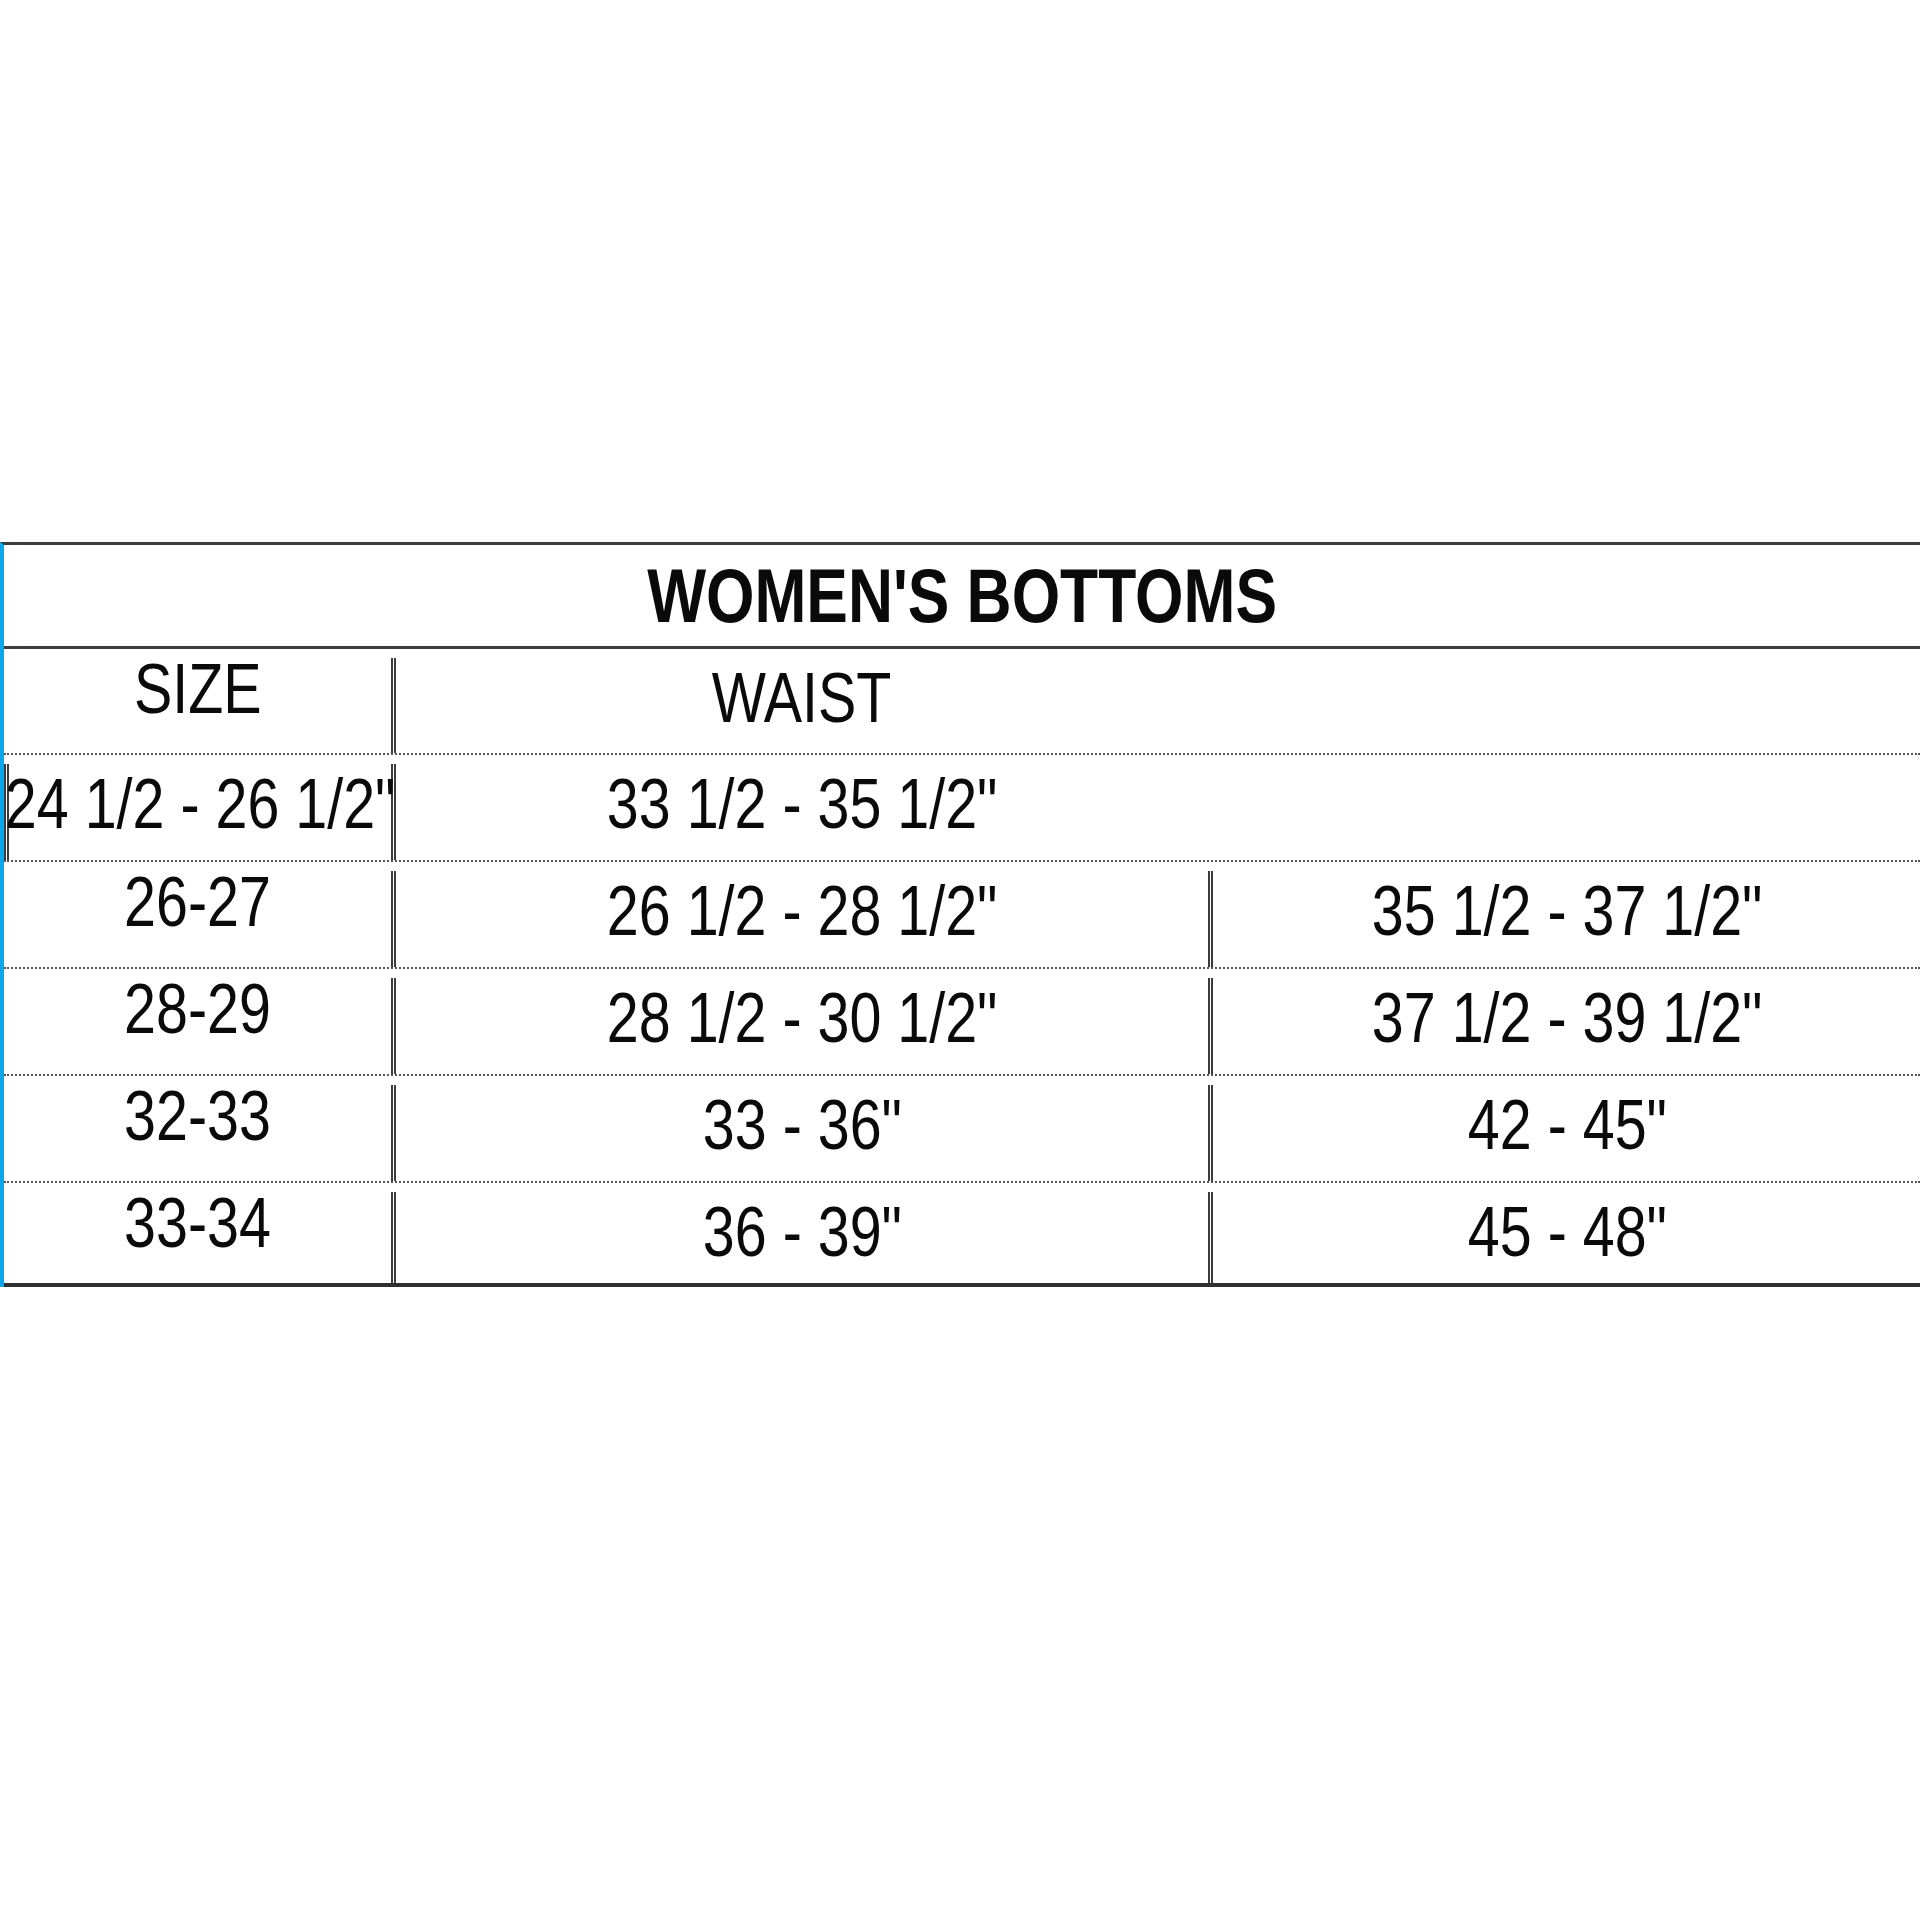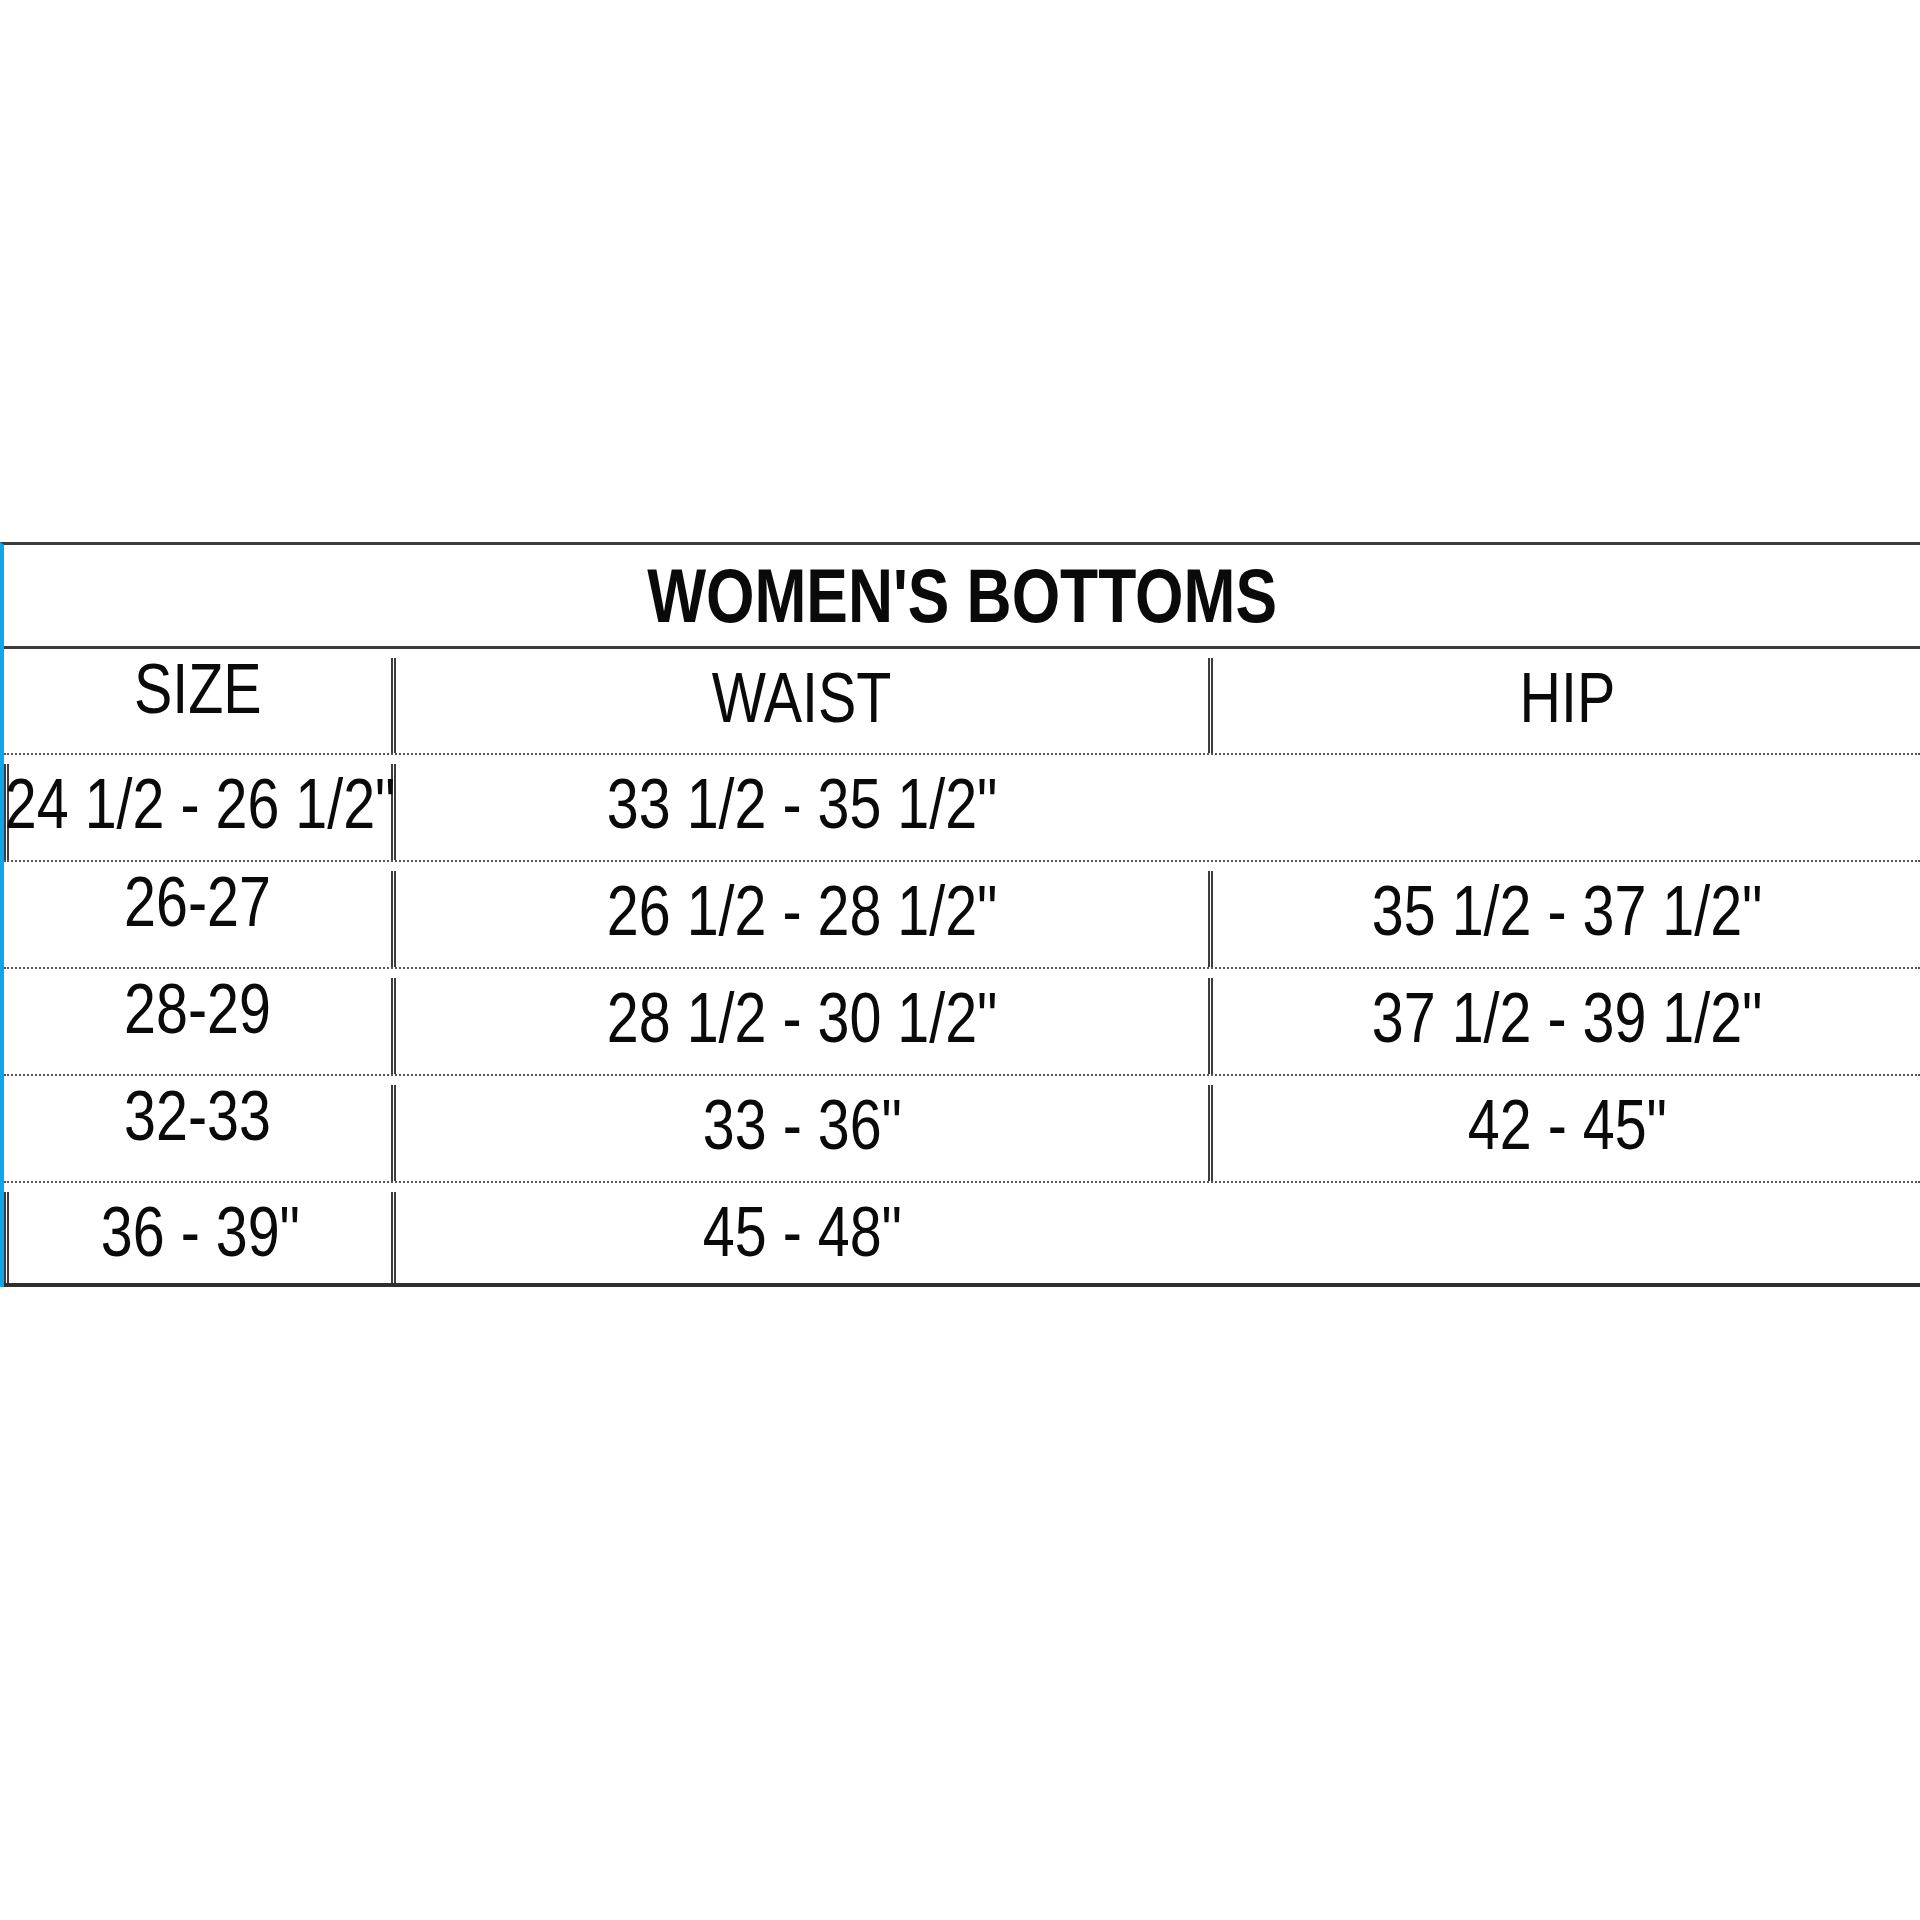--- a/index.html
+++ b/index.html
@@ -76,23 +76,20 @@
     <span class="cond">WOMEN'S BOTTOMS</span>
   </div>
 
   <div class="grid-row header-row">
     <div class="cell c1">
       <span class="cond">SIZE</span>
     </div>
     <div class="cell c2">
       <span class="cond">WAIST</span>
     </div>
-    <div class="cell c3">
-      <span class="cond">HIP</span>
-    </div>
   </div>
 
   <div class="grid-row">
     <div class="cell c2">
       <span class="cond">24 1/2 - 26 1/2"</span>
     </div>
     <div class="cell c3">
       <span class="cond">33 1/2 - 35 1/2"</span>
     </div>
   </div>
@@ -128,20 +125,23 @@
     </div>
     <div class="cell c2">
       <span class="cond">33 - 36"</span>
     </div>
     <div class="cell c3">
       <span class="cond">42 - 45"</span>
     </div>
   </div>
 
   <div class="grid-row last-row">
+    <div class="cell c1">
+      <span class="cond">33-34</span>
+    </div>
     <div class="cell c2">
       <span class="cond">36 - 39"</span>
     </div>
     <div class="cell c3">
       <span class="cond">45 - 48"</span>
     </div>
   </div>
 
 </div>
 

